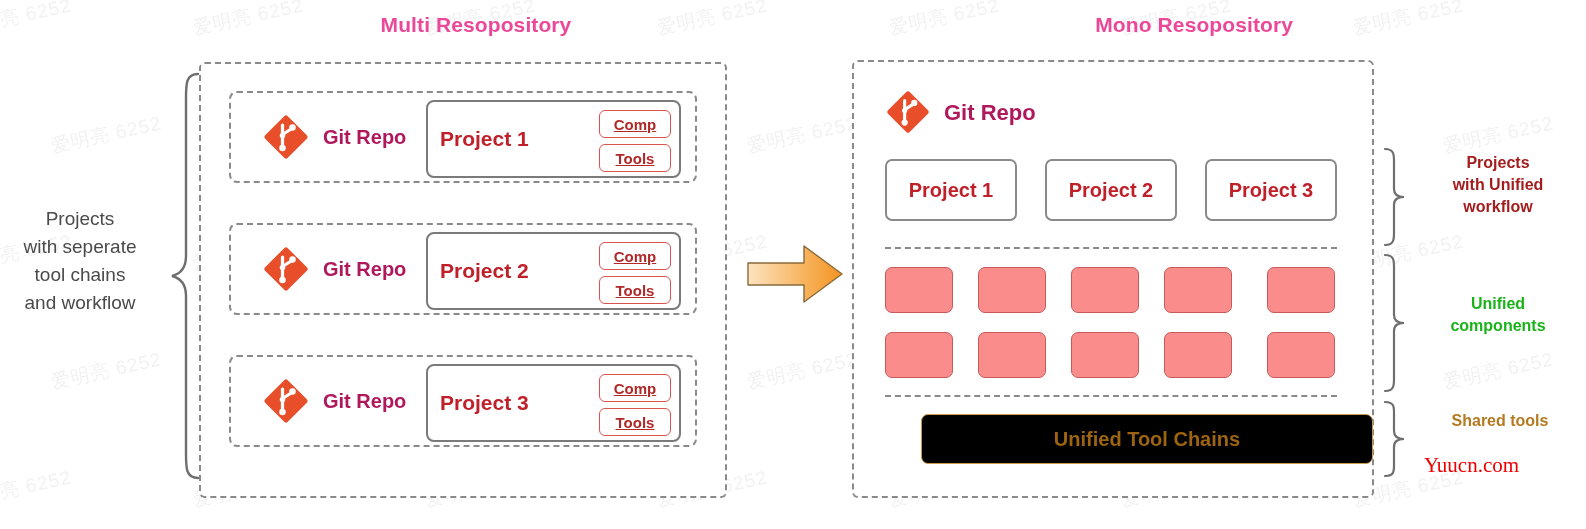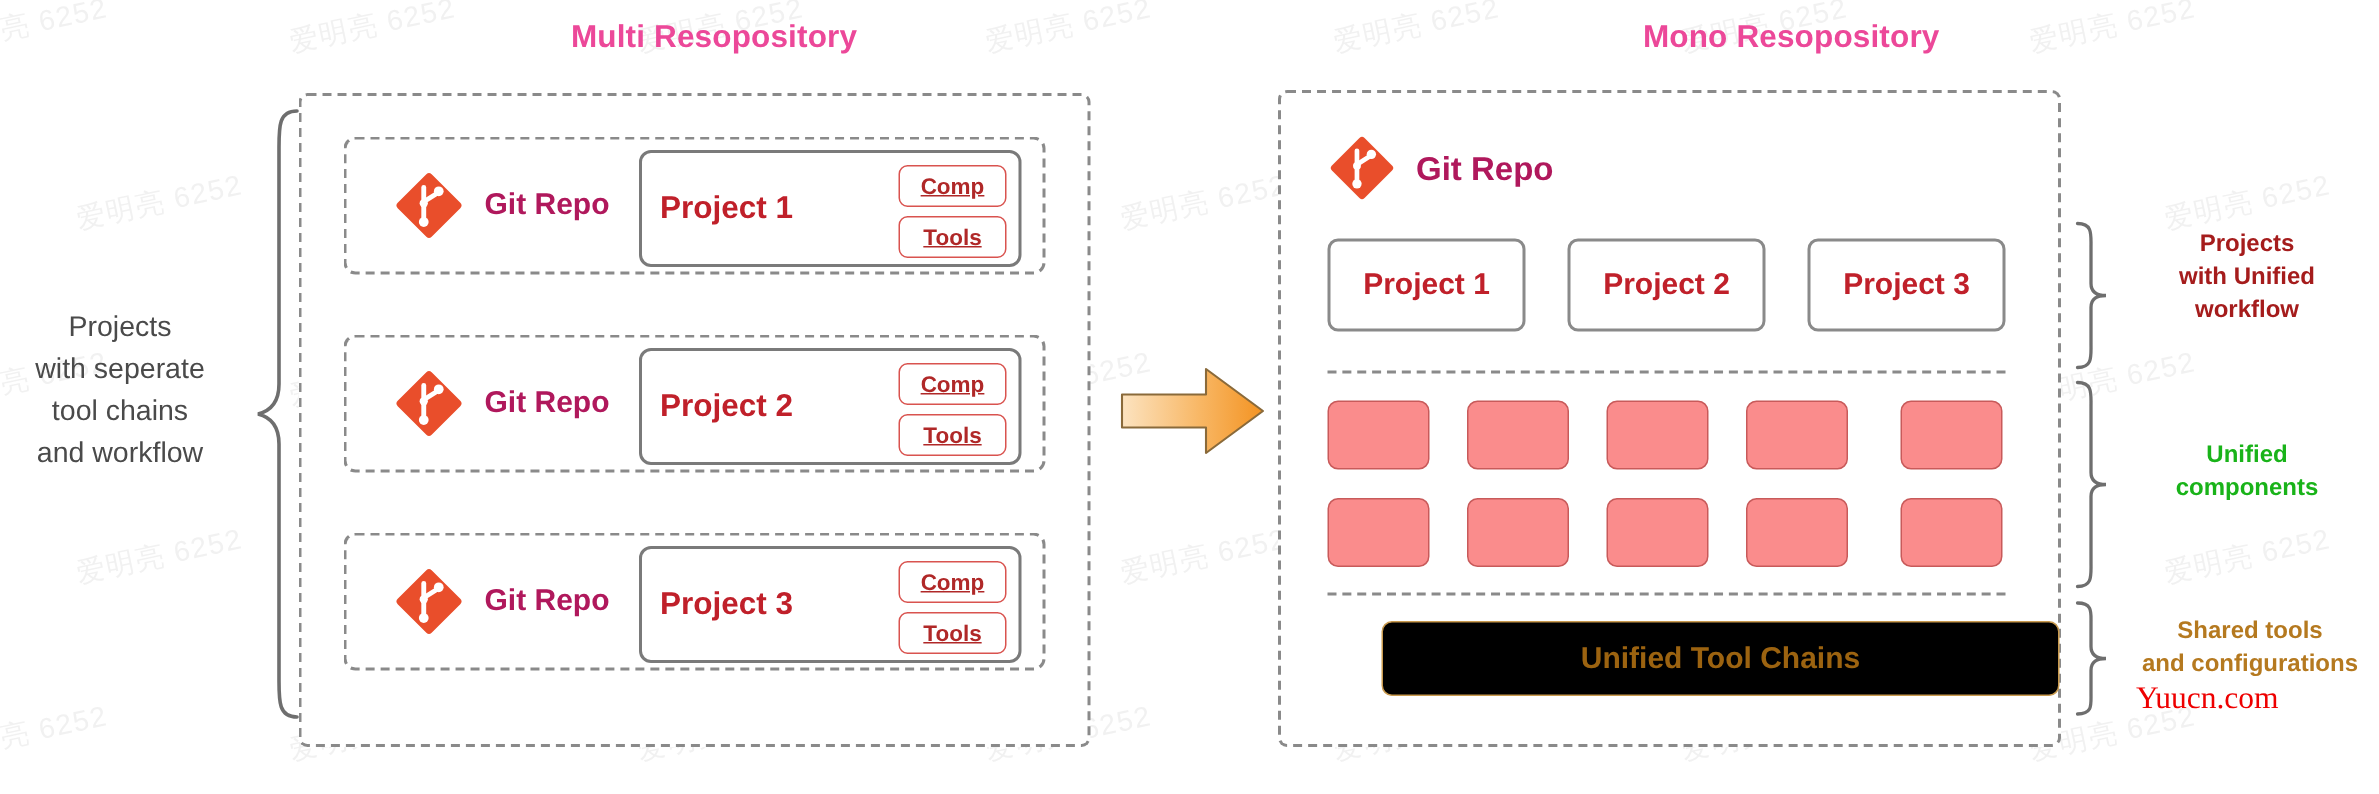--- a/index.html
+++ b/index.html
@@ -443,17 +443,16 @@
   <div>Projects</div>
   <div>with Unified</div>
   <div>workflow</div>
 </div>
 <div class="anno" id="anno-1">
   <div>Unified</div>
   <div>components</div>
 </div>
 <div class="anno" id="anno-2">
   <div>Shared tools</div>
-  <div>and configurations</div>
 </div>
 
 <div id="yuucn">Yuucn.com</div>
 <div id="csdn">CSDN @爱编程的喵汪人</div>
 
 </body></html>

